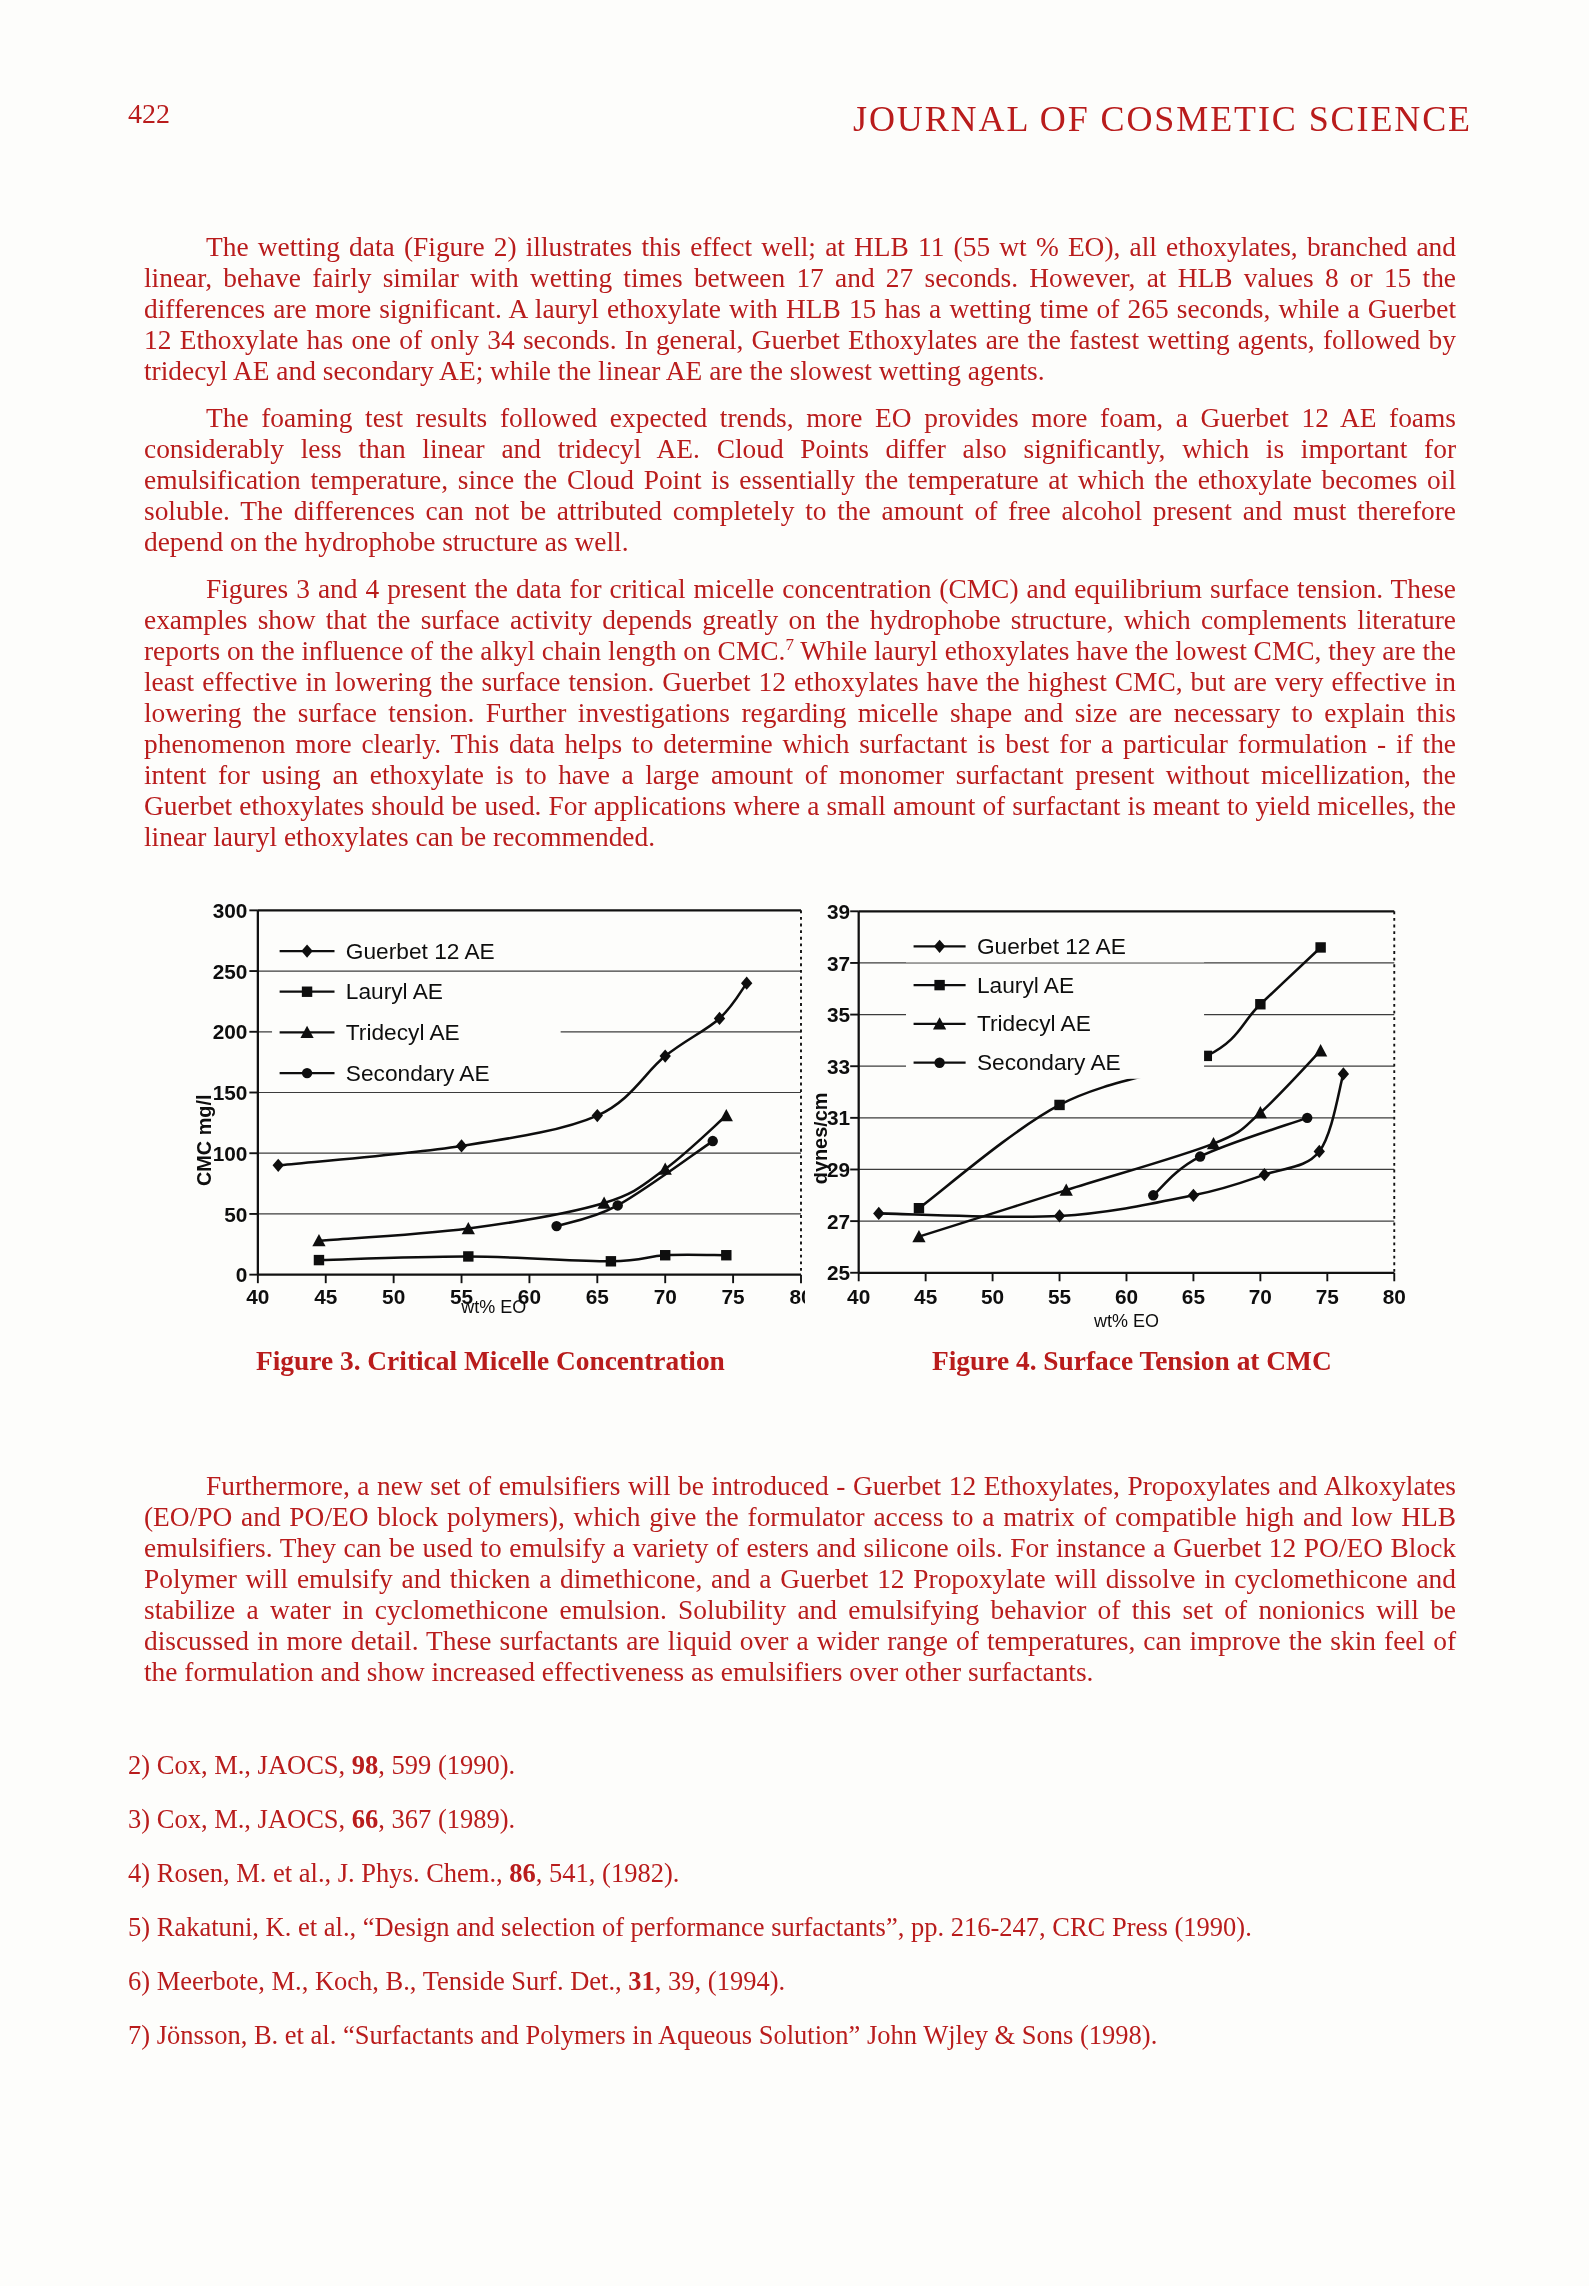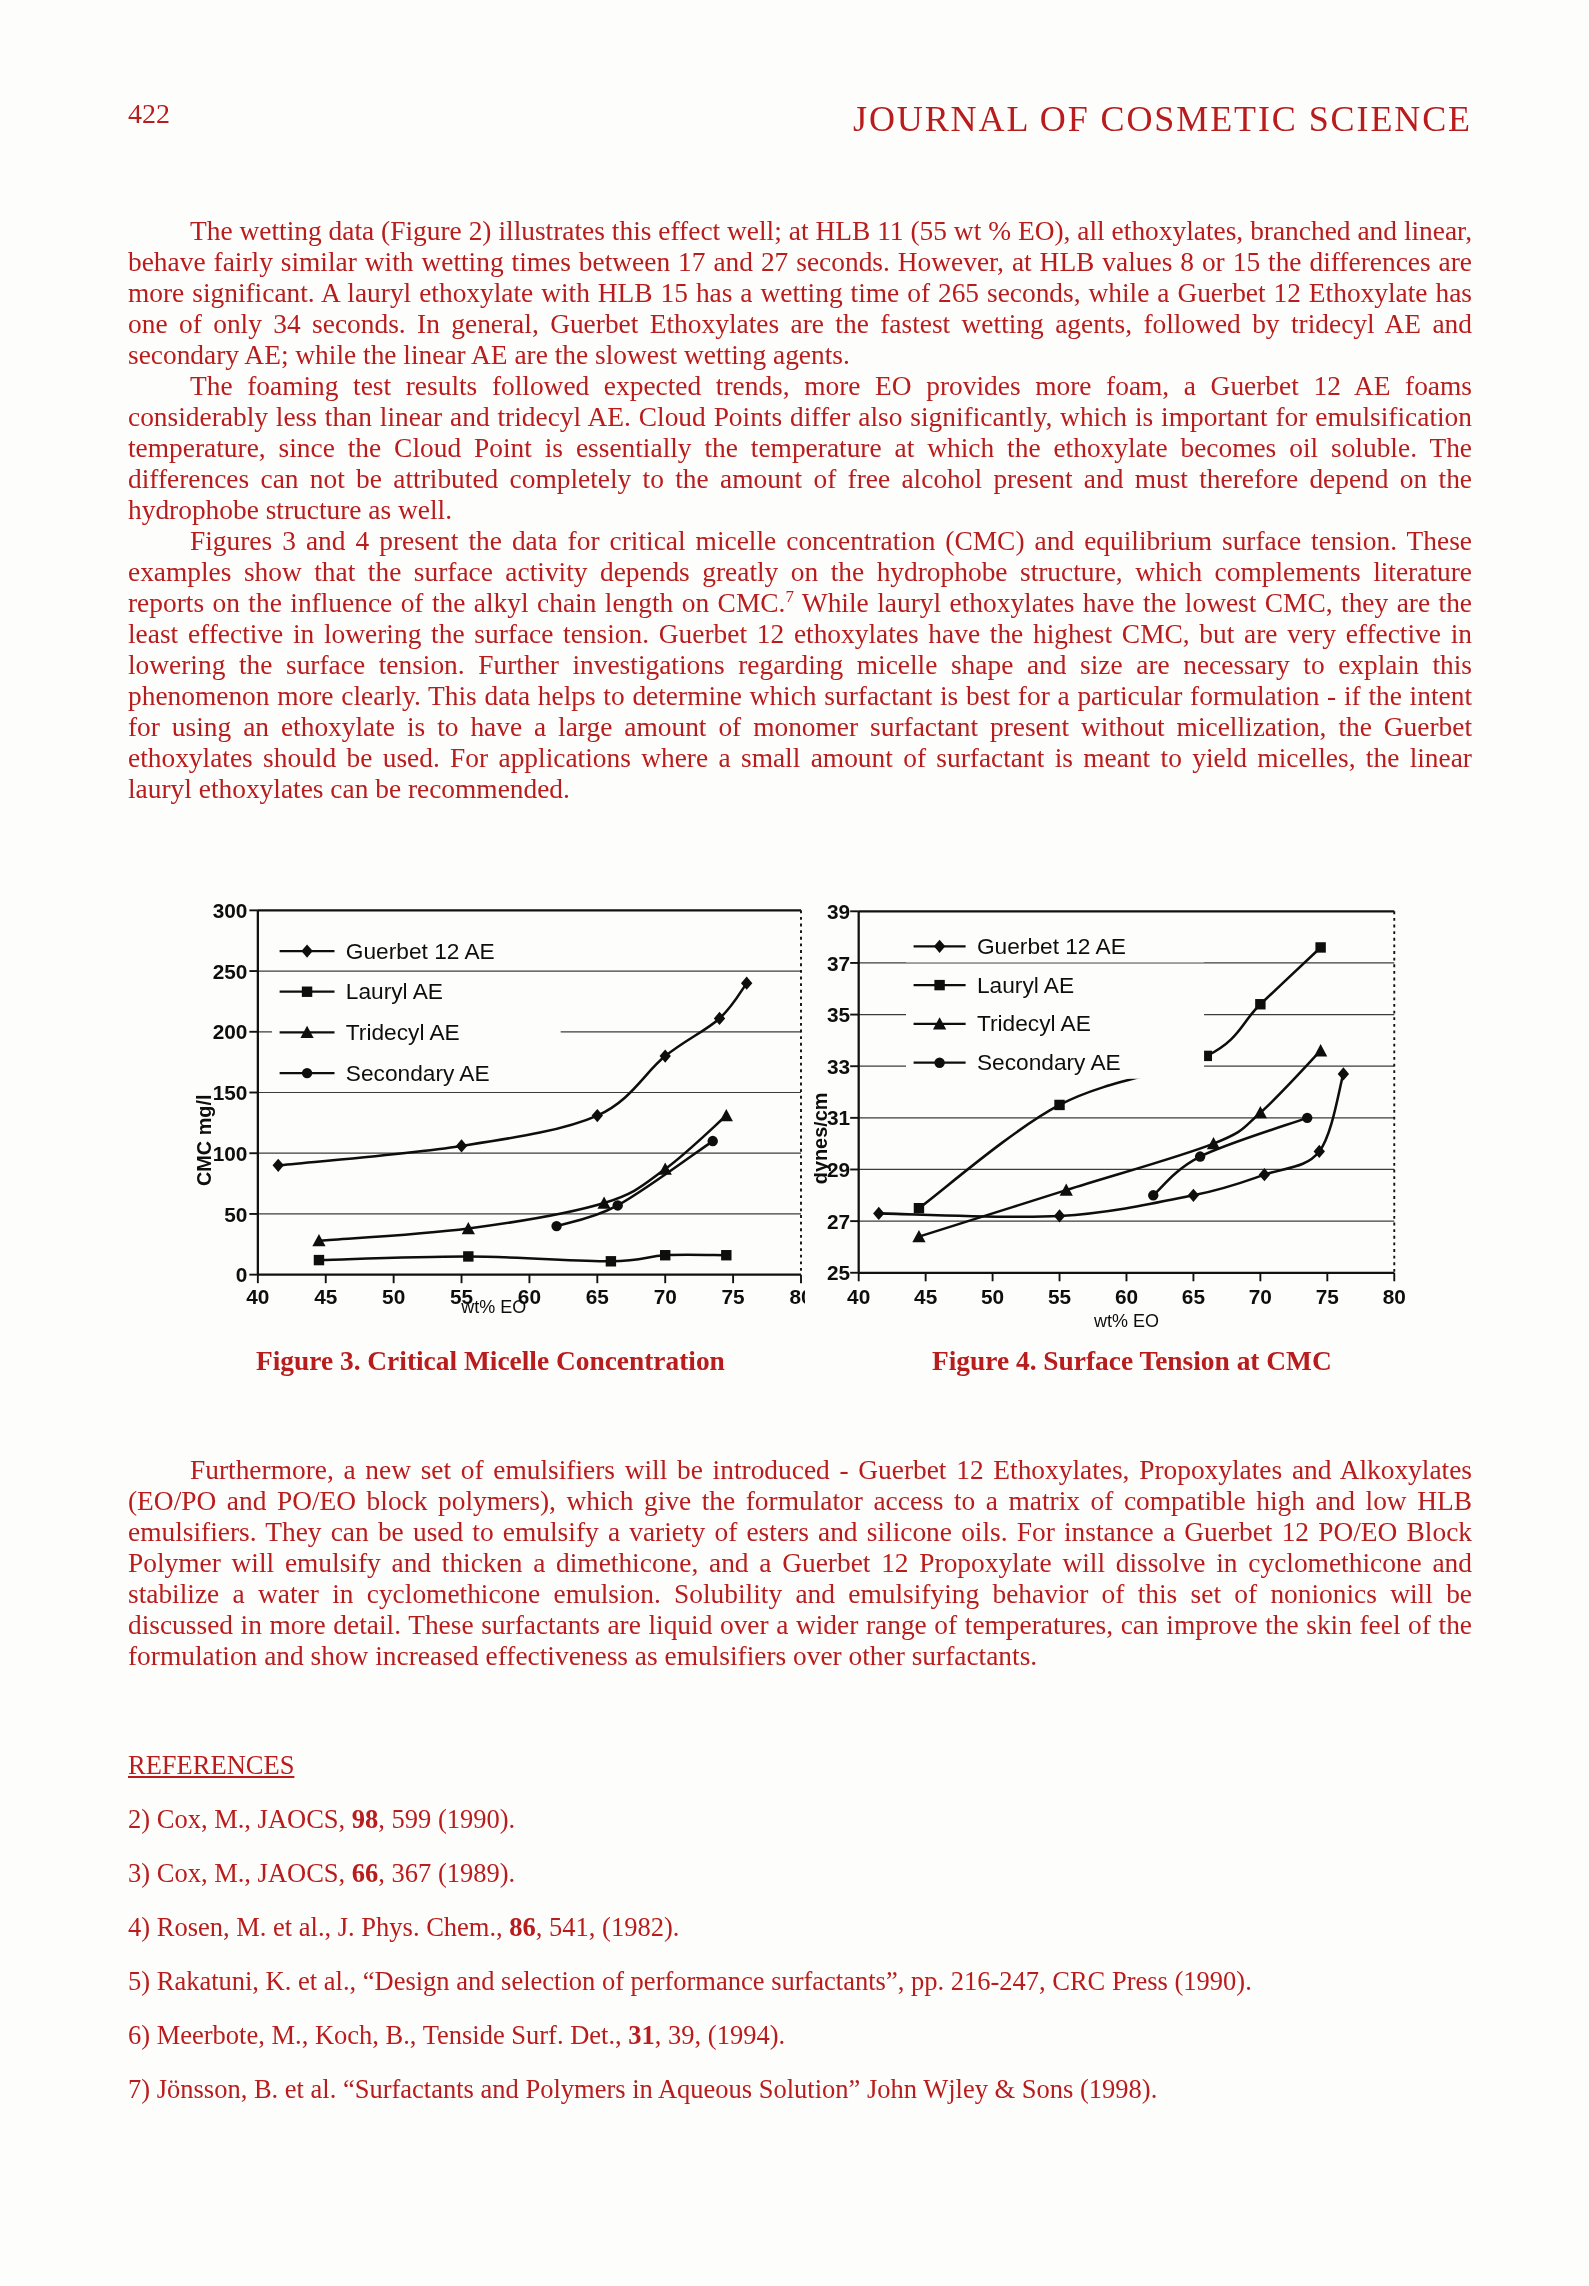--- a/index.html
+++ b/index.html
@@ -3,21 +3,21 @@
 <meta charset="utf-8">
 <style>
   html,body{margin:0;padding:0;background:#e8e8e8;}
   .page{position:relative;width:1590px;height:2286px;background:#fdfdfb;color:#b91c1c;
         font-family:"Liberation Serif",serif;overflow:hidden;}
   .header{position:absolute;top:98px;left:128px;width:1344px;height:38px;}
   .page-num{position:absolute;left:0;top:0;font-size:28px;}
   .journal-title{text-align:right;font-size:36px;letter-spacing:1.9px;}
   .textblock{position:absolute;left:128px;width:1344px;font-size:27.4px;line-height:31px;
              text-align:justify;}
-  .textblock p{margin:0;text-indent:62px;}
+  .textblock p{margin:16px;text-indent:62px;}
   #text-top{top:216px;}
   #text-bottom{top:1455px;}
   sup{font-size:0.62em;line-height:0;}
   .fig{position:absolute;top:899px;}
   #chart0{left:128px;} #chart1{left:814px;}
   .cap{position:absolute;top:1346px;font-weight:bold;font-size:27.4px;}
   #cap0{left:256px;text-align:right;} #cap1{left:932px;}
   .refs{position:absolute;left:128px;top:1738px;width:1344px;font-size:26.5px;line-height:54px;}
   .refs-heading{text-decoration:underline;}
   
@@ -250,21 +250,20 @@
     </svg>
 
   <div class="cap" id="cap0">Figure 3. Critical Micelle Concentration</div>
   <div class="cap" id="cap1">Figure 4. Surface Tension at CMC</div>
 
   <div id="text-bottom" class="textblock">
       <p>Furthermore, a new set of emulsifiers will be introduced - Guerbet 12 Ethoxylates, Propoxylates and Alkoxylates (EO/PO and PO/EO block polymers), which give the formulator access to a matrix of compatible high and low HLB emulsifiers. They can be used to emulsify a variety of esters and silicone oils. For instance a Guerbet 12 PO/EO Block Polymer will emulsify and thicken a dimethicone, and a Guerbet 12 Propoxylate will dissolve in cyclomethicone and stabilize a water in cyclomethicone emulsion. Solubility and emulsifying behavior of this set of nonionics will be discussed in more detail. These surfactants are liquid over a wider range of temperatures, can improve the skin feel of the formulation and show increased effectiveness as emulsifiers over other surfactants.</p>
     </div>
 
   <div class="refs">
-    <div class="refs-heading">REFERENCES</div>
     <div id="ref-list">
         <div>2) Cox, M., JAOCS, <b>98</b>, 599 (1990).</div>
         <div>3) Cox, M., JAOCS, <b>66</b>, 367 (1989).</div>
         <div>4) Rosen, M. et al., J. Phys. Chem., <b>86</b>, 541, (1982).</div>
         <div>5) Rakatuni, K. et al., “Design and selection of performance surfactants”, pp. 216-247, CRC Press (1990).</div>
         <div>6) Meerbote, M., Koch, B., Tenside Surf. Det., <b>31</b>, 39, (1994).</div>
         <div>7) Jönsson, B. et al. “Surfactants and Polymers in Aqueous Solution” John Wjley &amp; Sons (1998).</div>
       </div>
   </div>
 </div>

